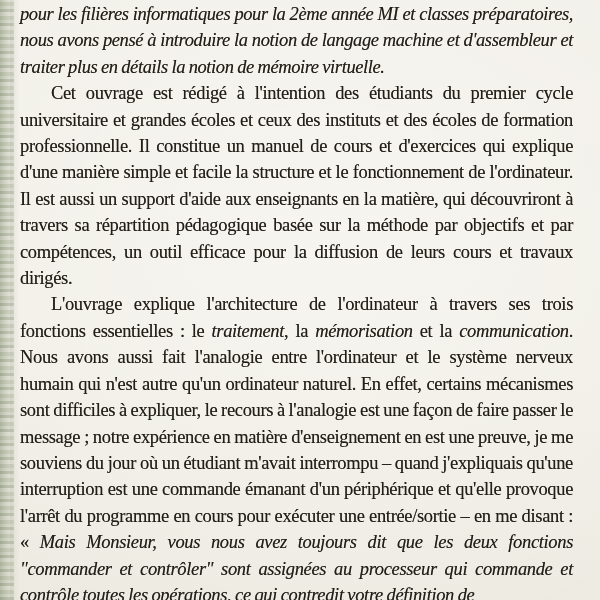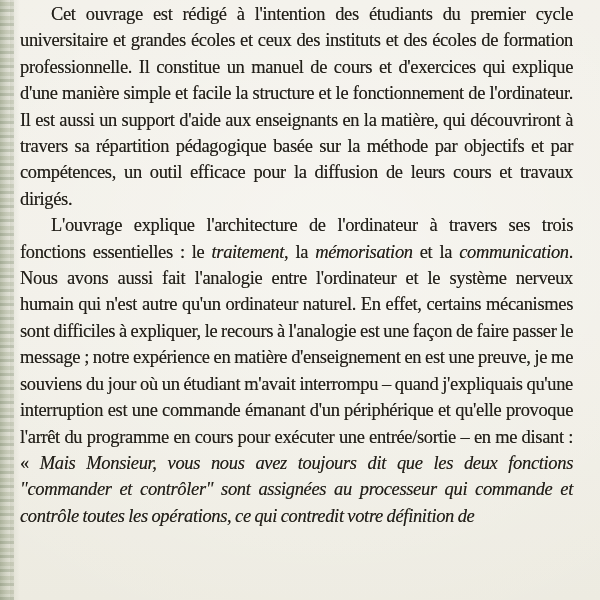--- a/index.html
+++ b/index.html
@@ -68,19 +68,20 @@
 </style>
 </head>
 <body>
 
 <div class="page">
   <div class="scan-edge"></div>
   <div class="scan-edge-fade"></div>
 
   <div class="text-block">
 
+    <p class="preface"><span>pour les filières informatiques pour la 2ème année MI et classes préparatoires, nous avons pensé à introduire la notion de langage machine et d'assembleur et traiter plus en détails la notion de mémoire virtuelle.</span></p>
 
     <p class="indent"><span>Cet ouvrage est rédigé à l'intention des étudiants du premier cycle universitaire et grandes écoles et ceux des instituts et des écoles de formation professionnelle. Il constitue un manuel de cours et d'exercices qui explique d'une manière simple et facile la structure et le fonctionnement de l'ordinateur. Il est aussi un support d'aide aux enseignants en la matière, qui découvriront à travers sa répartition pédagogique basée sur la méthode par objectifs et par compétences, un outil efficace pour la diffusion de leurs cours et travaux dirigés.</span></p>
 
     <p class="indent"><span>L'ouvrage explique l'architecture de l'ordinateur à travers ses trois fonctions essentielles : le </span><i>traitement</i><span>, la </span><i>mémorisation</i><span> et la </span><i>communication</i><span>. Nous avons aussi fait l'analogie entre l'ordinateur et le système nerveux humain qui n'est autre qu'un ordinateur naturel. En effet, certains mécanismes sont difficiles à expliquer, le recours à l'analogie est une façon de faire passer le message ; notre expérience en matière d'enseignement en est une preuve, je me souviens du jour où un étudiant m'avait interrompu – quand j'expliquais qu'une interruption est une commande émanant d'un périphérique et qu'elle provoque l'arrêt du programme en cours pour exécuter une entrée/sortie – en me disant : « </span><i>Mais Monsieur, vous nous avez toujours dit que les deux fonctions "commander et contrôler" sont assignées au processeur qui commande et contrôle toutes les opérations, ce qui contredit votre définition de</i></p>
 
   </div>
 </div>
 
 </body></html>

